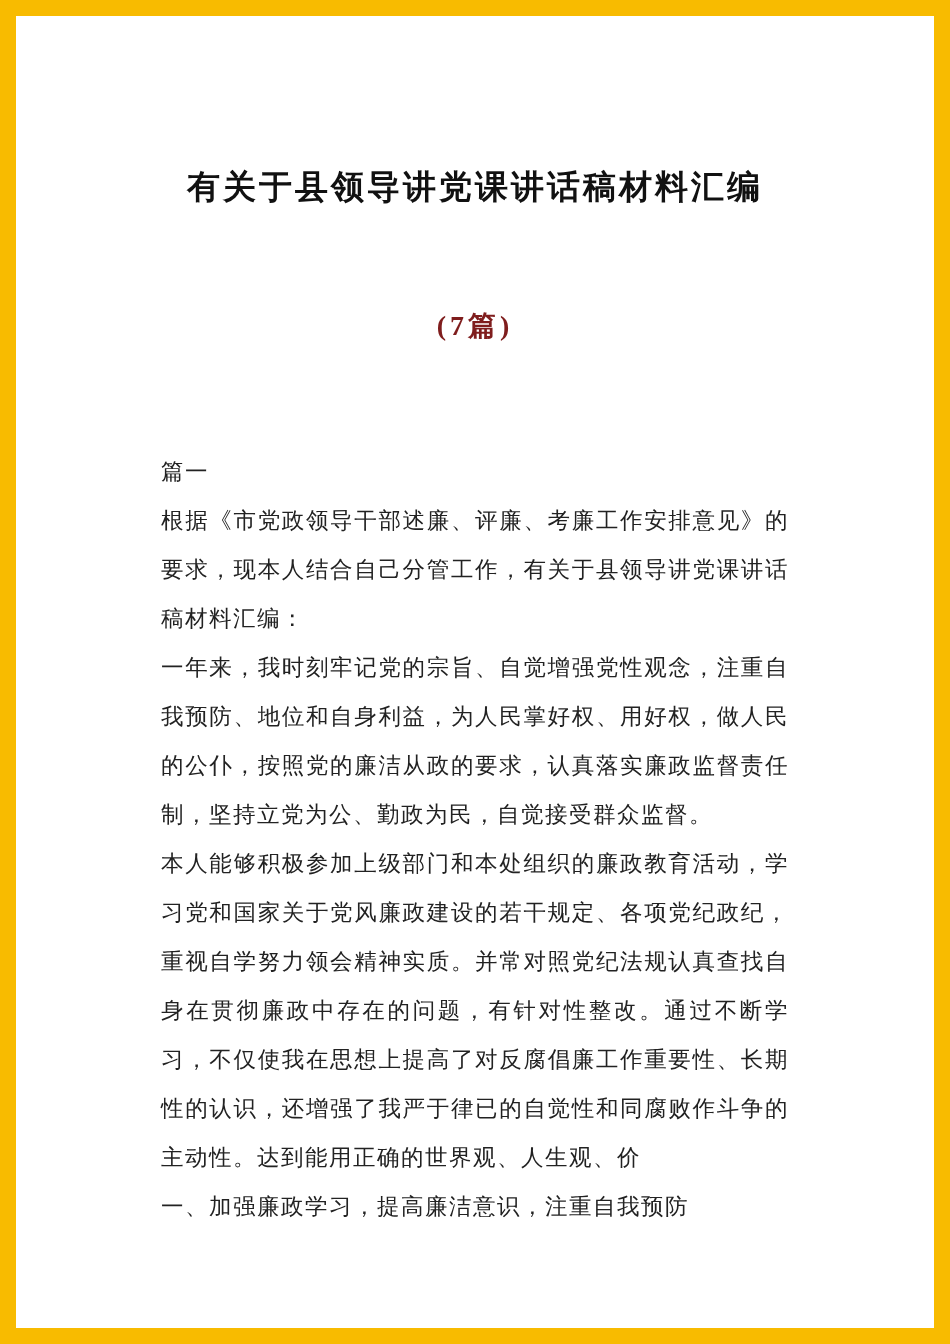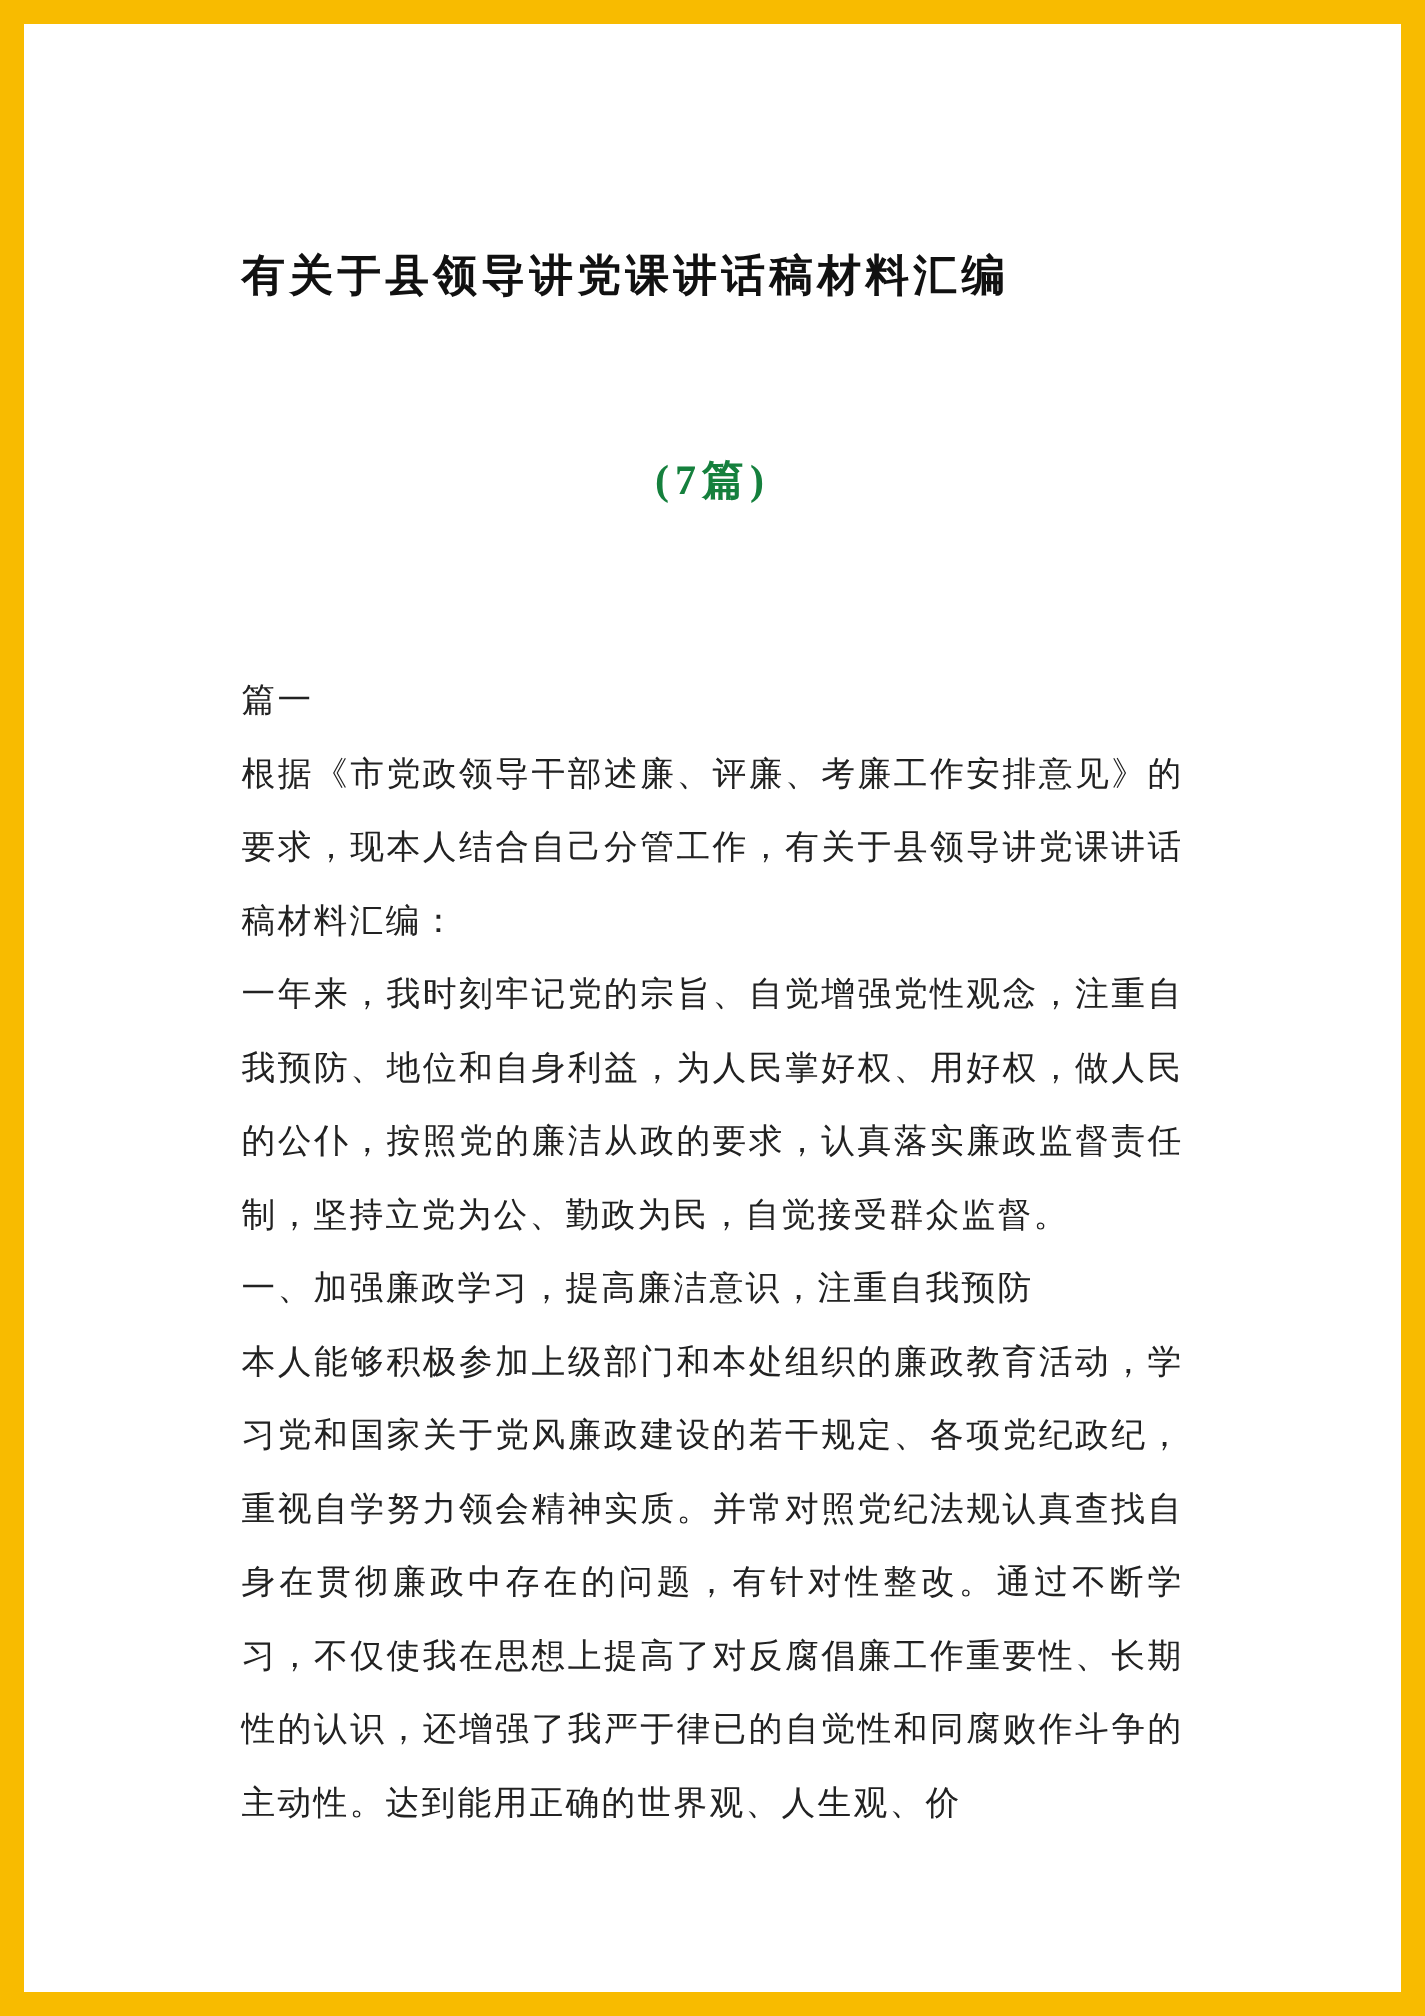--- a/index.html
+++ b/index.html
@@ -26,31 +26,32 @@
   .sheet {
     width: 100%;
     height: 100%;
     background: #ffffff;
     box-sizing: border-box;
     padding: 110px 145px 0 145px;
     overflow: hidden;
     position: relative;
   }
   .doc-title {
-    font-size: 29px;
+    font-size: 33px;
     font-weight: bold;
     color: #111111;
+    text-align: center;
     letter-spacing: 3px;
     margin: 40px 0 0 0;
     line-height: 1.3;
   }
   .doc-subtitle {
     font-size: 28px;
     font-weight: bold;
-    color: #15803d;
+    color: #7f1d1d;
     text-align: center;
     letter-spacing: 4px;
     margin: 100px 0 0 0;
     line-height: 1.2;
   }
   .doc-body {
     margin-top: 105px;
     color: #222222;
     font-size: 22.5px;
     line-height: 49px;
@@ -72,18 +73,18 @@
   <div class="sheet">
 
     <h1 class="doc-title">有关于县领导讲党课讲话稿材料汇编</h1>
 
     <div class="doc-subtitle">(7篇)</div>
 
     <div class="doc-body">
       <p class="section-label">篇一</p>
       <p>根据《市党政领导干部述廉、评廉、考廉工作安排意见》的要求，现本人结合自己分管工作，有关于县领导讲党课讲话稿材料汇编：</p>
       <p>一年来，我时刻牢记党的宗旨、自觉增强党性观念，注重自我预防、地位和自身利益，为人民掌好权、用好权，做人民的公仆，按照党的廉洁从政的要求，认真落实廉政监督责任制，坚持立党为公、勤政为民，自觉接受群众监督。</p>
+      <p>本人能够积极参加上级部门和本处组织的廉政教育活动，学习党和国家关于党风廉政建设的若干规定、各项党纪政纪，重视自学努力领会精神实质。并常对照党纪法规认真查找自身在贯彻廉政中存在的问题，有针对性整改。通过不断学习，不仅使我在思想上提高了对反腐倡廉工作重要性、长期性的认识，还增强了我严于律已的自觉性和同腐败作斗争的主动性。达到能用正确的世界观、人生观、价</p>
       <p>一、加强廉政学习，提高廉洁意识，注重自我预防</p>
-      <p>本人能够积极参加上级部门和本处组织的廉政教育活动，学习党和国家关于党风廉政建设的若干规定、各项党纪政纪，重视自学努力领会精神实质。并常对照党纪法规认真查找自身在贯彻廉政中存在的问题，有针对性整改。通过不断学习，不仅使我在思想上提高了对反腐倡廉工作重要性、长期性的认识，还增强了我严于律已的自觉性和同腐败作斗争的主动性。达到能用正确的世界观、人生观、价</p>
     </div>
 
   </div>
 </div>
 
 </body></html>

